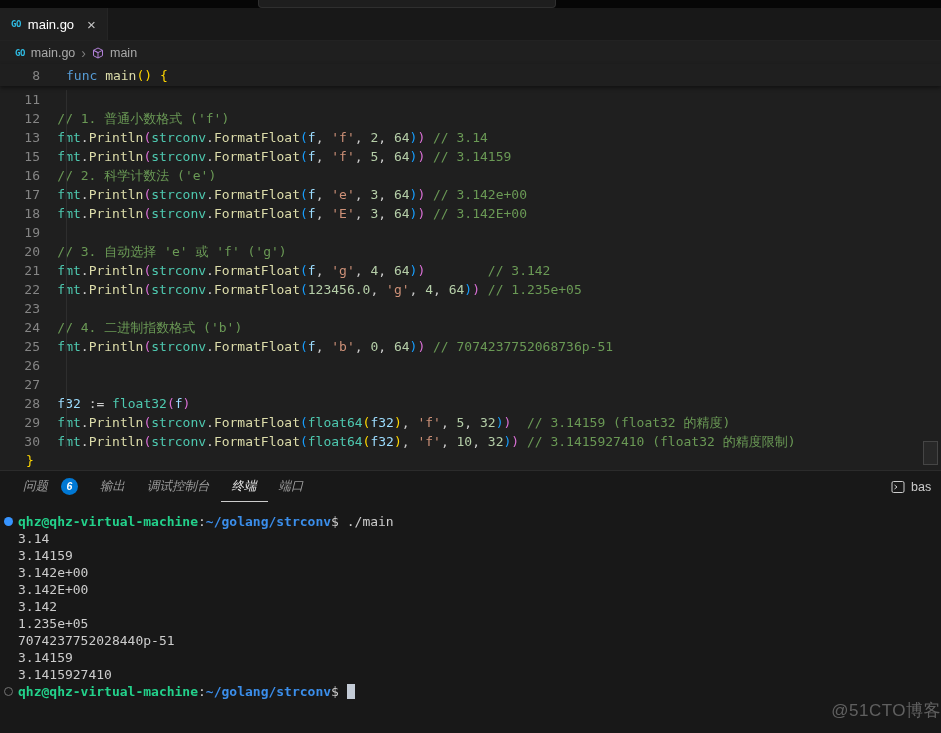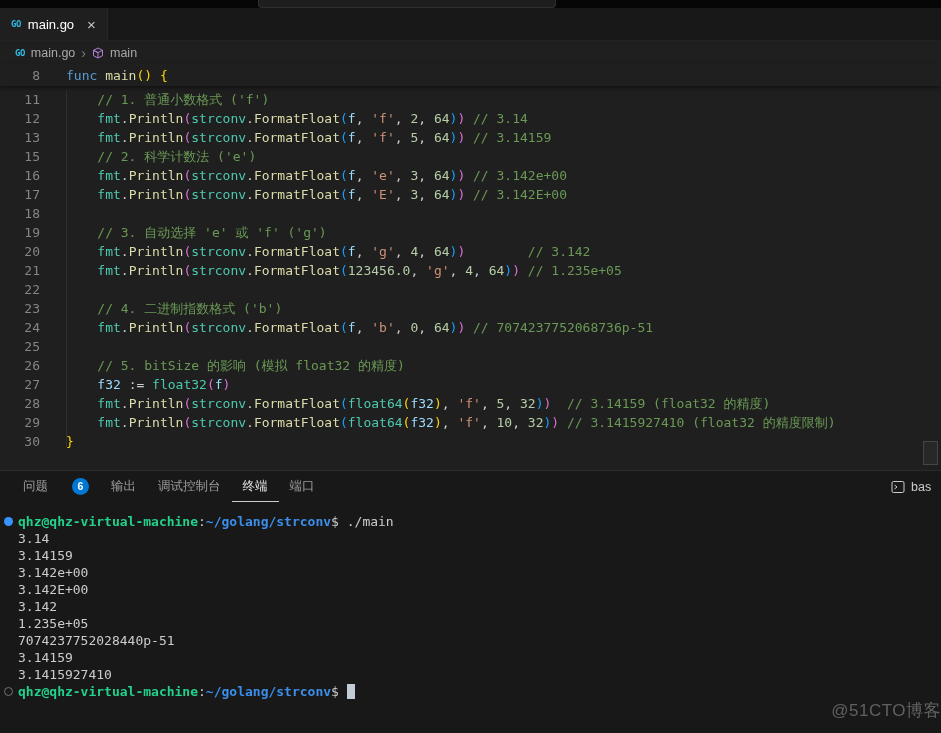--- a/index.html
+++ b/index.html
@@ -25,38 +25,38 @@
     font-size:12.5px; color:#a9a9a9; background:#1f1f1f; }
   .chev { color:#7d7d7d; font-size:14px; }
   .sticky-row { display:flex; align-items:center; height:22px; background:#1f1f1f;
     box-shadow:0 2px 4px rgba(0,0,0,.45); position:relative; z-index:2;
     font-family:"DejaVu Sans Mono",monospace; font-size:13px; }
   .ln { width:40px; text-align:right; color:#858585; flex:none;
     font-family:"DejaVu Sans Mono",monospace; font-size:13px; }
   .code { padding-left:26px; white-space:pre; }
   .editor { position:relative; height:384px; padding-top:4px; overflow:hidden; background:#1f1f1f; }
   .code-row { display:flex; height:19px; line-height:19px;
-    font-family:"DejaVu Sans Mono",monospace; font-size:13px; }
+    font-family:"DejaVu Sans Mono",monospace; font-size:13px;flex-direction:column; }
   .indent-guide { position:absolute; left:66px; top:4px; height:357px; width:1px; background:#2e2e2e; }
   .scroll-deco { position:absolute; right:3px; bottom:5px; width:15px; height:24px;
     border:1px solid #454545; background:#282828; }
 
   
   .tk-c { color:#6a9955;margin-top:22px; } .tk-k { color:#569cd6; } .tk-f { color:#dcdcaa; }
   .tk-t { color:#4ec9b0; } .tk-v { color:#9cdcfe; } .tk-s { color:#ce9178; }
   .tk-n { color:#b5cea8; } .tk-d { color:#cccccc; }
   .tk-b1 { color:#ffd700; } .tk-b2 { color:#da70d6; } .tk-b3 { color:#179fff; }
 
   
   .panel { position:absolute; left:0; top:470px; right:0; bottom:0; background:#181818;
     border-top:1px solid #2b2b2b; }
   .panel-header { height:31px; display:flex; align-items:center; padding:0 0 0 12px; position:relative; }
   .panel-tabs { display:flex; height:100%; }
-  .panel-tab { display:flex; align-items:center; gap:24px; padding:0 11px; font-size:12.5px;
-    color:#9d9d9d; cursor:pointer; }
+  .panel-tab { display:flex; align-items:center; gap:13px; padding:0 11px; font-size:12.5px;
+    color:#9d9d9d; cursor:pointer;font-style:italic; }
   .panel-tab.active { color:#e7e7e7; border-bottom:1px solid #cccccc;justify-content:flex-end; }
   .badge { background:#0078d4; color:#fff; font-size:10.5px; min-width:17px; height:17px;
     line-height:17px; border-radius:9px; text-align:center; font-weight:bold; padding:0 2px; }
   .panel-right { position:absolute; right:0; top:0; height:31px; width:50px; overflow:hidden;
     display:flex; align-items:center; gap:6px; color:#cccccc; font-size:12.5px; }
 
   
   .terminal { padding:11px 0 0 18px; position:relative; }
   .term-row { height:17px; line-height:17px; white-space:pre; position:relative;
     font-family:"DejaVu Sans Mono",monospace; font-size:13px; }
@@ -162,21 +162,21 @@
         <div class="code-row">
           <span class="ln">24</span>
           <span class="code"><span class="tk-d">    </span><span class="tk-t">fmt</span><span class="tk-d">.</span><span class="tk-f">Println</span><span class="tk-b2">(</span><span class="tk-t">strconv</span><span class="tk-d">.</span><span class="tk-f">FormatFloat</span><span class="tk-b3">(</span><span class="tk-v">f</span><span class="tk-d">, </span><span class="tk-s">'b'</span><span class="tk-d">, </span><span class="tk-n">0</span><span class="tk-d">, </span><span class="tk-n">64</span><span class="tk-b3">)</span><span class="tk-b2">)</span><span class="tk-c"> // 7074237752068736p-51</span></span>
         </div>
         <div class="code-row">
           <span class="ln">25</span>
           <span class="code"></span>
         </div>
         <div class="code-row">
           <span class="ln">26</span>
-          <span class="code"><span class="tk-d">    </span><span class="tk-c">// 5. bitSize 的影响 (模拟 float32 的精度)</span></span>
+          <span class="code"><span class="tk-d">    </span></span>
         </div>
         <div class="code-row">
           <span class="ln">27</span>
           <span class="code"><span class="tk-d">    </span><span class="tk-v">f32</span><span class="tk-d"> </span><span class="tk-d">:=</span><span class="tk-d"> </span><span class="tk-t">float32</span><span class="tk-b2">(</span><span class="tk-v">f</span><span class="tk-b2">)</span></span>
         </div>
         <div class="code-row">
           <span class="ln">28</span>
           <span class="code"><span class="tk-d">    </span><span class="tk-t">fmt</span><span class="tk-d">.</span><span class="tk-f">Println</span><span class="tk-b2">(</span><span class="tk-t">strconv</span><span class="tk-d">.</span><span class="tk-f">FormatFloat</span><span class="tk-b3">(</span><span class="tk-t">float64</span><span class="tk-b1">(</span><span class="tk-v">f32</span><span class="tk-b1">)</span><span class="tk-d">, </span><span class="tk-s">'f'</span><span class="tk-d">, </span><span class="tk-n">5</span><span class="tk-d">, </span><span class="tk-n">32</span><span class="tk-b3">)</span><span class="tk-b2">)</span><span class="tk-c">  // 3.14159 (float32 的精度)</span></span>
         </div>
         <div class="code-row">

